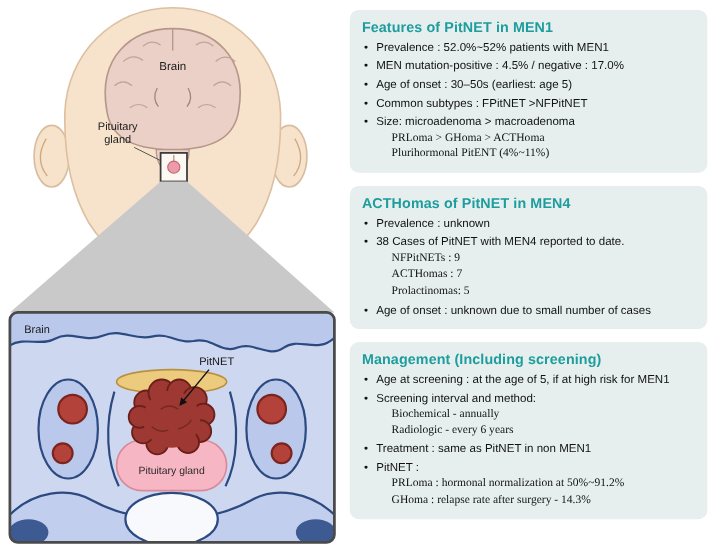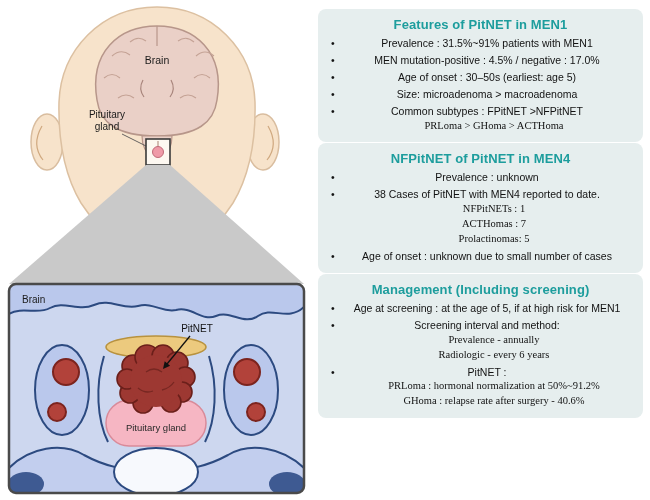--- a/index.html
+++ b/index.html
@@ -10,21 +10,21 @@
     position:relative;
     overflow:hidden;
     color:#111;
   }
   .figure-root { position:absolute; inset:0; background:#fff; }
   .illustration { position:absolute; left:0; top:0; width:315px; height:500px; }
   svg text { font-family:"Liberation Sans", sans-serif; }
 
   .right-col {
     position:absolute; left:318px; top:9px; width:325px;
-    display:flex; flex-direction:column; gap:1px;text-align:center;
+    display:flex; flex-direction:column; gap:12px;
   }
   .panel {
     background:#e6eeee;
     border-radius:8px;
     padding:8px 11px 9px 11px;
   }
   .panel-title {
     color:#1d9d9d;
     font-size:13px;
     font-weight:bold;
@@ -168,43 +168,45 @@
       <text x="156" y="431" text-anchor="middle" font-size="9.5" fill="#2a2a2a">Pituitary gland</text>
     </g>
 
     <rect x="9" y="284" width="295" height="209" rx="7" fill="none" stroke="#4a4a4a" stroke-width="2.5"></rect>
   </svg>
 
   <div class="right-col">
 
     <section class="panel">
       <h3 class="panel-title">Features of PitNET in MEN1</h3>
-      <div class="item"><span>Prevalence : 31.5%~91% patients with MEN1</span></div>
+      <div class="item"><span>Prevalence : 52.0%~52% patients with MEN1</span></div>
       <div class="item"><span>MEN mutation-positive : 4.5% / negative : 17.0%</span></div>
       <div class="item"><span>Age of onset : 30–50s (earliest: age 5)</span></div>
+      <div class="item"><span>Common subtypes : FPitNET &gt;NFPitNET</span></div>
       <div class="item"><span>Size: microadenoma &gt; macroadenoma</span></div>
-      <div class="item"><span>Common subtypes : FPitNET &gt;NFPitNET</span></div>
       <div class="sub"><span>PRLoma &gt; GHoma &gt; ACTHoma</span></div>
+      <div class="sub"><span>Plurihormonal PitENT (4%~11%)</span></div>
     </section>
 
     <section class="panel">
-      <h3 class="panel-title">NFPitNET of PitNET in MEN4</h3>
+      <h3 class="panel-title">ACTHomas of PitNET in MEN4</h3>
       <div class="item"><span>Prevalence : unknown</span></div>
       <div class="item"><span>38 Cases of PitNET with MEN4 reported to date.</span></div>
-      <div class="sub"><span>NFPitNETs : 1</span></div>
+      <div class="sub"><span>NFPitNETs : 9</span></div>
       <div class="sub"><span>ACTHomas : 7</span></div>
       <div class="sub"><span>Prolactinomas: 5</span></div>
       <div class="item"><span>Age of onset : unknown due to small number of cases</span></div>
     </section>
 
     <section class="panel">
       <h3 class="panel-title">Management (Including screening)</h3>
       <div class="item"><span>Age at screening : at the age of 5, if at high risk for MEN1</span></div>
       <div class="item"><span>Screening interval and method:</span></div>
-      <div class="sub"><span>Prevalence - annually</span></div>
+      <div class="sub"><span>Biochemical - annually</span></div>
       <div class="sub"><span>Radiologic - every 6 years</span></div>
+      <div class="item"><span>Treatment : same as PitNET in non MEN1</span></div>
       <div class="item"><span>PitNET :</span></div>
       <div class="sub"><span>PRLoma : hormonal normalization at 50%~91.2%</span></div>
-      <div class="sub"><span>GHoma : relapse rate after surgery - 40.6%</span></div>
+      <div class="sub"><span>GHoma : relapse rate after surgery - 14.3%</span></div>
     </section>
 
   </div>
 </div>
 
 </body></html>

